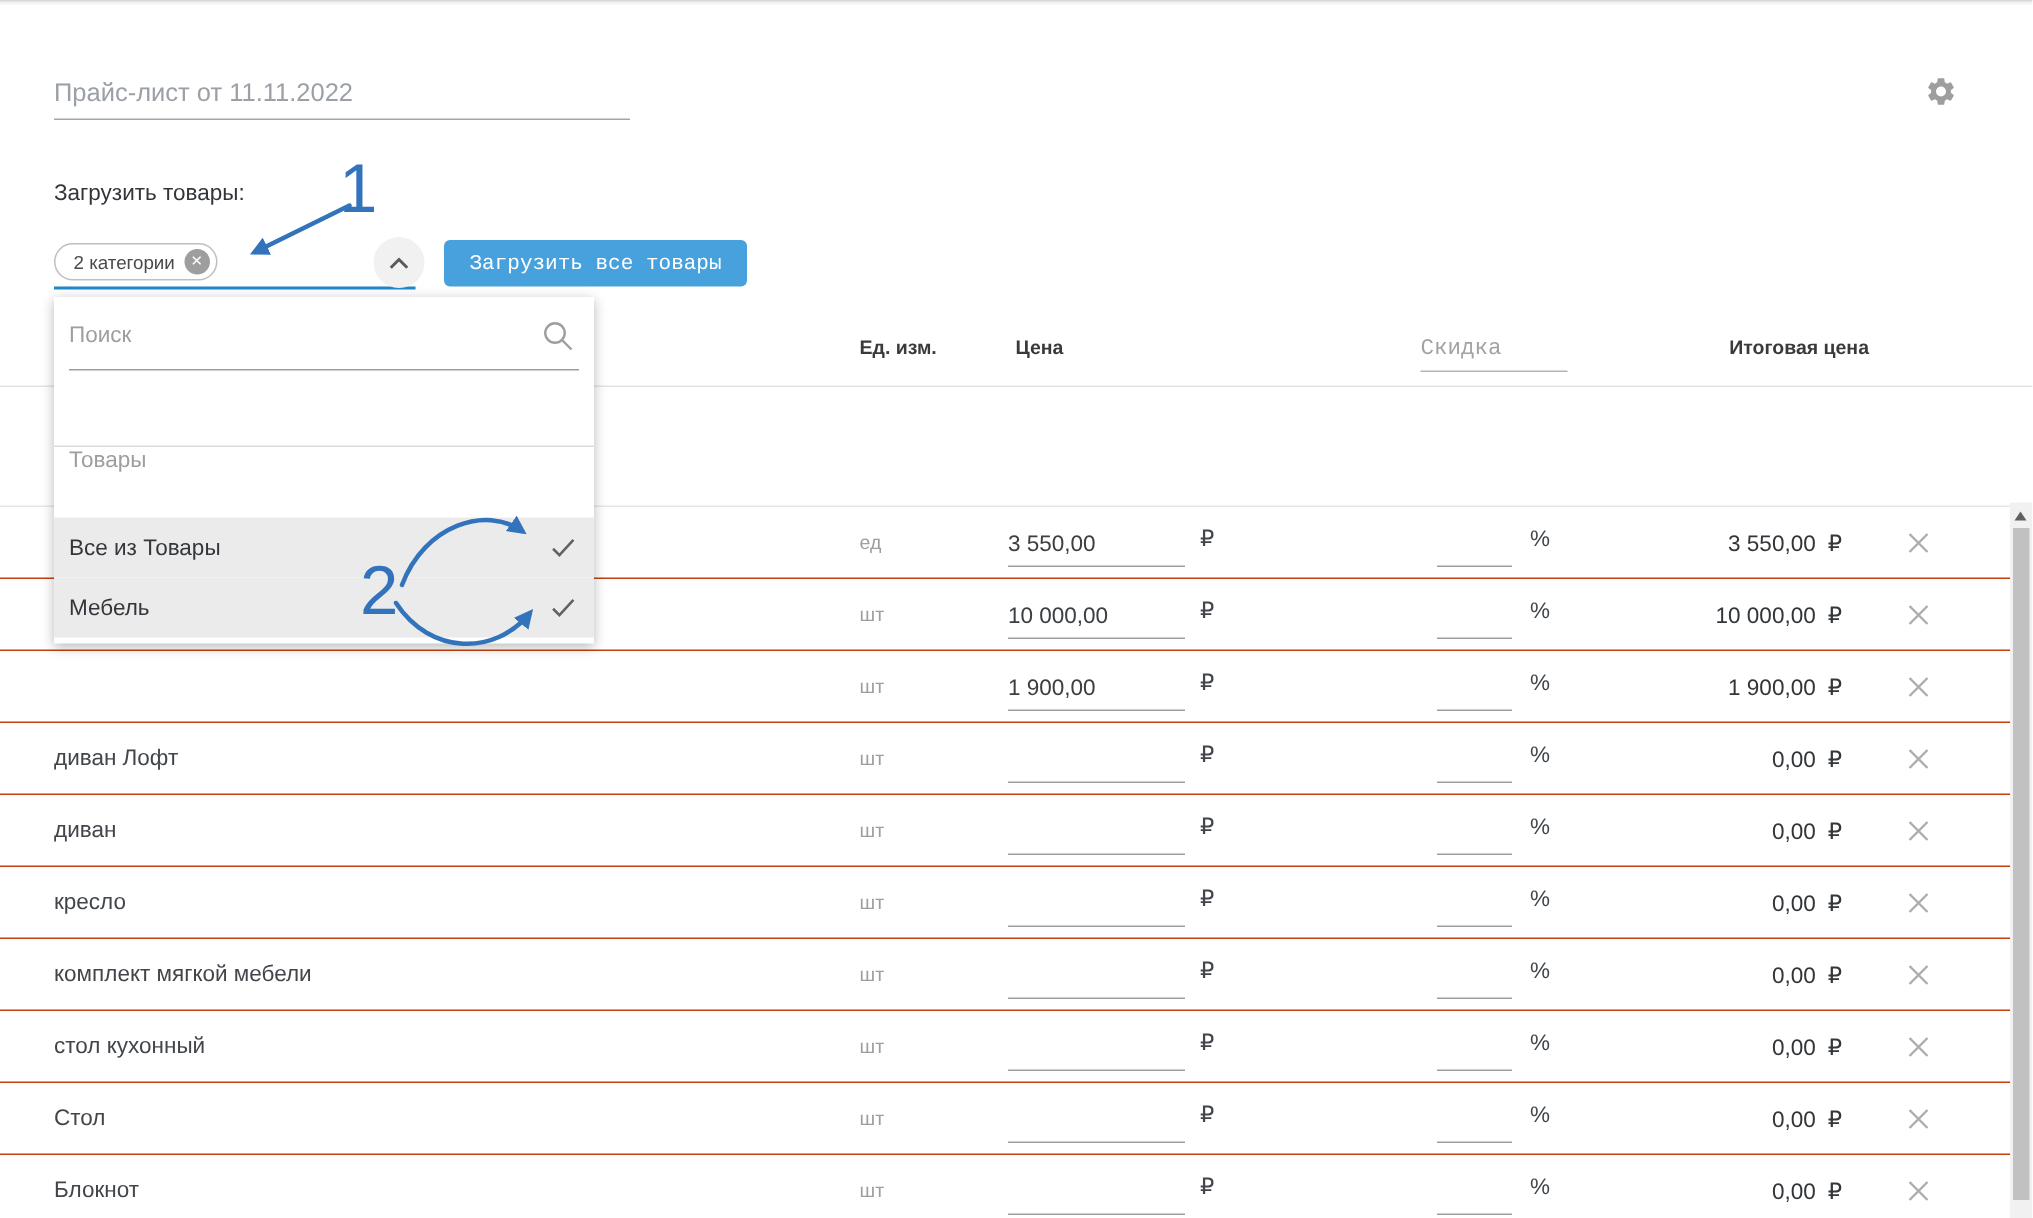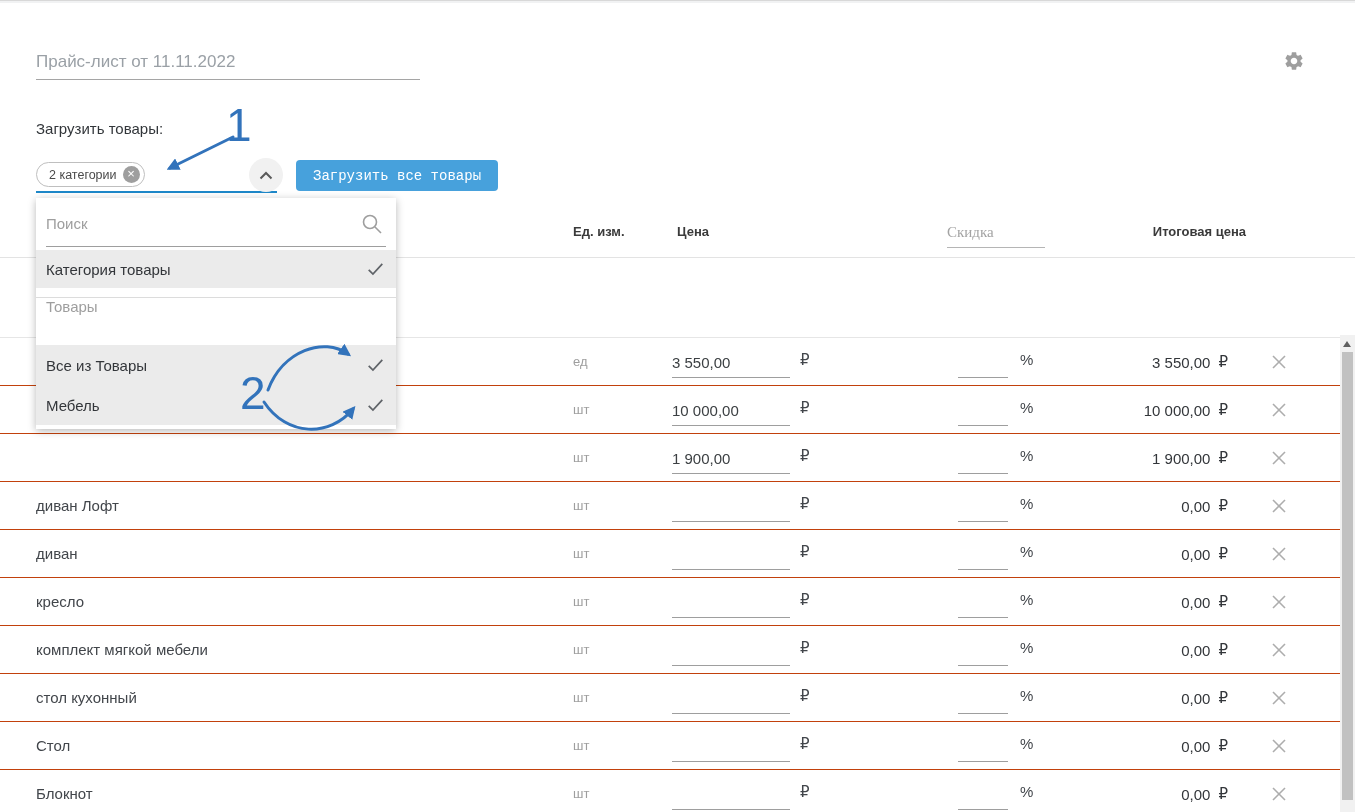--- a/index.html
+++ b/index.html
@@ -30,21 +30,21 @@
   .load-all-btn { position:absolute; left:296px; top:160px; height:31px; padding:0 17px;
                   background:#47a1dc; border:none; border-radius:4px; color:#fff;
                   font-size:14px; font-family:Liberation Mono, monospace; cursor:pointer; }
 
   
   .th { position:absolute; top:224px; font-size:13px; font-weight:bold; color:#3a3a3a; }
   .th-unit { left:573px; } .th-price { left:677px; }
   .th-total { right:109px; }
   .discount-head-input { position:absolute; left:947px; top:218px; width:98px; height:30px;
       border:none; border-bottom:1px solid #b5b5b5; outline:none; font-size:15px;
-      color:#6f7680; font-family:Liberation Serif, serif; background:transparent; }
+      color:#6f7680; font-family:Liberation Mono, monospace; background:transparent; }
   .discount-head-input::placeholder { color:#a3a3a3; opacity:1; }
   .header-divider { position:absolute; left:0; top:257px; width:1355px; height:1px; background:#e3e3e3; }
 
   
   .tbody { position:absolute; left:0; top:337px; width:1340px; border-top:1px solid #e6e6e6; }
   .trow { position:relative; height:48px; border-bottom:1px solid #c2410c; }
   .cell-name  { position:absolute; left:36px; top:0; height:48px; line-height:48px;
                 font-size:15px; color:#42464b; white-space:nowrap; }
   .cell-unit  { position:absolute; left:573px; top:0; height:48px; line-height:48px;
                 font-size:13px; color:#9e9e9e; }
@@ -319,26 +319,20 @@
   </div>
 
   <div class="dropdown">
     <input class="dd-search" type="text" placeholder="Поиск" style="">
     <svg class="dd-mag" width="22" height="22" viewBox="0 0 22 22">
       <circle cx="9" cy="9" r="6.5" fill="none" stroke="#9e9e9e" stroke-width="1.6"></circle>
       <line x1="14" y1="14" x2="20" y2="20" stroke="#9e9e9e" stroke-width="1.6"></line>
     </svg>
     <div class="dd-search-line"></div>
 
-    <div class="dd-item dd-item-1">
-      <span>Категория товары</span>
-      <svg class="dd-check" width="17" height="14" viewBox="0 0 20 16">
-        <polyline points="2,9 7,14 18,2" fill="none" stroke="#5f6368" stroke-width="2"></polyline>
-      </svg>
-    </div>
     <div class="dd-hair"></div>
     <div class="dd-group">
         <span>Товары</span>
       </div>
     <div class="dd-item dd-item-2">
       <span>Все из Товары</span>
       <svg class="dd-check" width="17" height="14" viewBox="0 0 20 16">
         <polyline points="2,9 7,14 18,2" fill="none" stroke="#5f6368" stroke-width="2"></polyline>
       </svg>
     </div>

